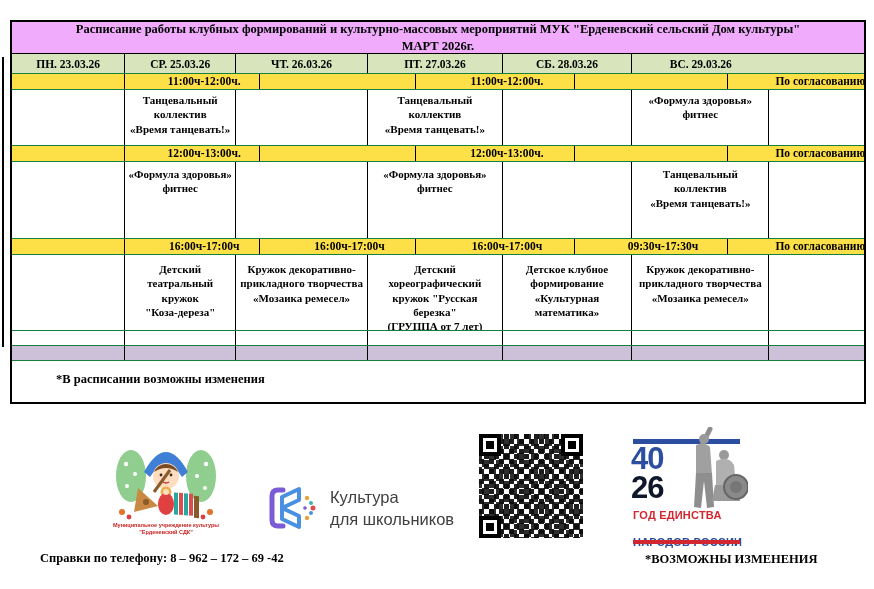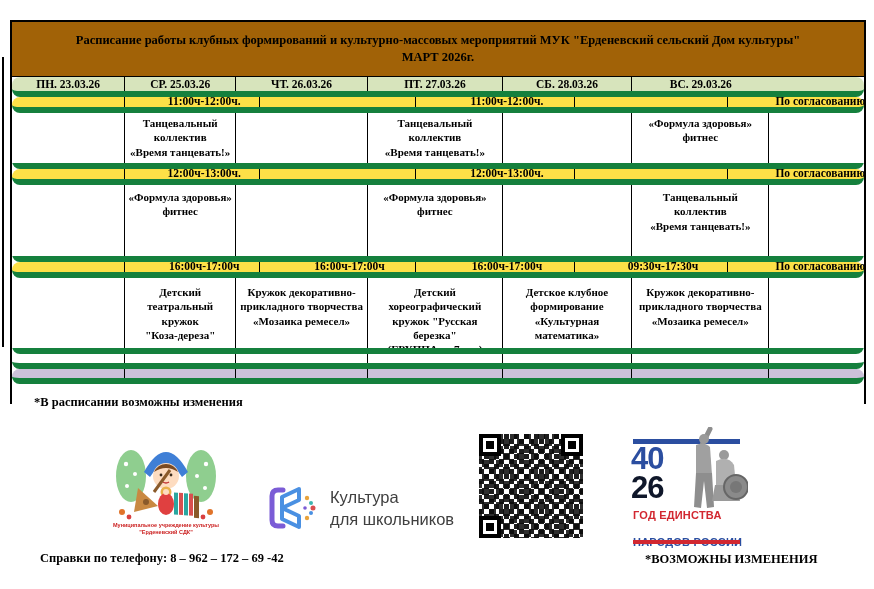--- a/index.html
+++ b/index.html
@@ -5,48 +5,48 @@
   html,body{margin:0;padding:0;background:#fff;}
   #page{position:relative;width:874px;height:589px;background:#fff;overflow:hidden;
         font-family:"Liberation Serif",serif;color:#000;}
   
   #left-artifact{position:absolute;left:2px;top:57px;width:2px;height:290px;background:#000;}
 
   
   #table{position:absolute;left:10px;top:20px;width:856px;height:384px;
          border:2px solid #000;box-sizing:border-box;background:#fff;}
   .trow{display:grid;grid-template-columns:13.3% 13% 15.5% 15.8% 15.2% 16.1% 11.1%;
-        border-bottom:6px solid #15803d;box-sizing:border-box;border-radius:8px;}
+        border-bottom:1px solid #15803d;box-sizing:border-box;}
   .trow:last-child{border-bottom:none;}
   .cell{border-right:1px solid #000;box-sizing:border-box;display:flex;
         justify-content:center;text-align:center;font-weight:bold;overflow:hidden;}
   .cell:last-child{border-right:none;}
 
-  .row-title{height:55px;background:#a16207;display:flex;align-items:center;justify-content:center;
+  .row-title{height:32px;background:#f0abfc;display:flex;align-items:center;justify-content:center;
              border-bottom:1px solid #000;box-sizing:border-box;}
   .title-text{font-size:12.5px;font-weight:bold;text-align:center;line-height:1.35;white-space:pre-line;}
 
   .row-days{height:20px;background:#d7e4bc;}
   .row-days .cell{align-items:center;font-size:11.5px;}
 
   .row-time{height:16px;background:#fde047;gap:24px;}
   .row-time .cell{align-items:center;font-size:11.5px;line-height:1;}
 
   .row-act .cell{background:#fff;font-size:11px;line-height:1.3;align-items:flex-start;
                  white-space:pre-line;}
   .row-a1{height:56px;}  .row-a1 .cell{padding-top:3px;}
   .row-a2{height:77px;}  .row-a2 .cell{padding-top:5px;}
   .row-a3{height:76px;}  .row-a3 .cell{padding-top:7px;}
 
   .row-gap-white{height:15px;background:#fff;}
   .row-gap-purple{height:15px;background:#ccc1d9;}
 
   .row-note{height:36px;background:#fff;display:flex;align-items:center;
             box-sizing:border-box;}
-  .note-text{font-size:12.5px;font-weight:bold;padding-left:22px;}
+  .note-text{font-size:12.5px;font-weight:bold;padding-left:22px;margin-left:22px;}
 
   
   #sdk-logo{position:absolute;left:110px;top:430px;width:112px;height:118px;}
   #sdk-caption{position:absolute;left:0;top:92px;width:112px;text-align:center;
                color:#cc2222;font-size:5.5px;font-weight:bold;line-height:1.25;
                font-family:"Liberation Sans",sans-serif;white-space:pre-line;}
 
   #kultura-logo{position:absolute;left:266px;top:481px;width:205px;height:54px;display:flex;align-items:center;}
   #kultura-text{font-family:"Liberation Sans",sans-serif;color:#404040;font-size:16.5px;
                 line-height:1.35;margin-left:10px;white-space:pre-line;}

